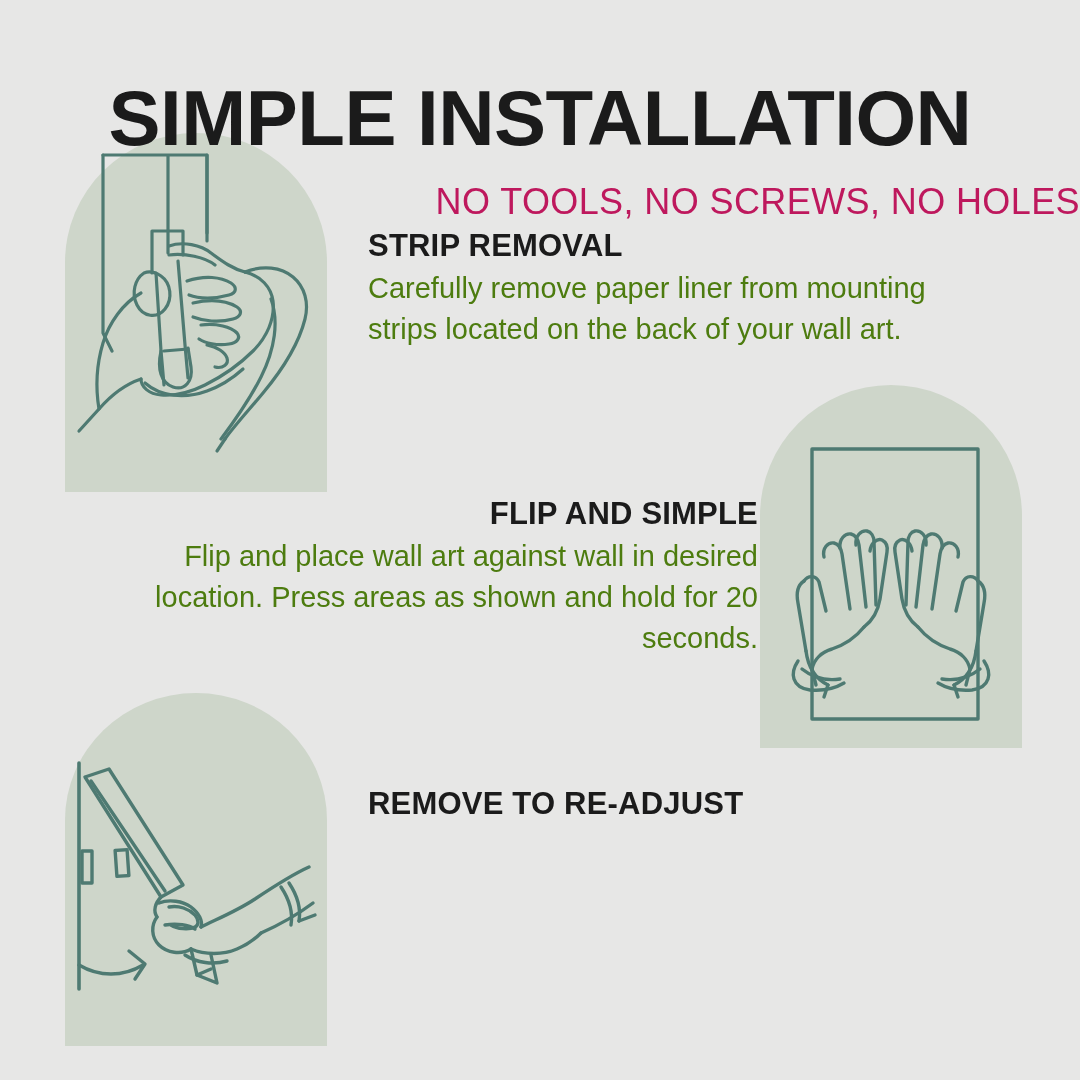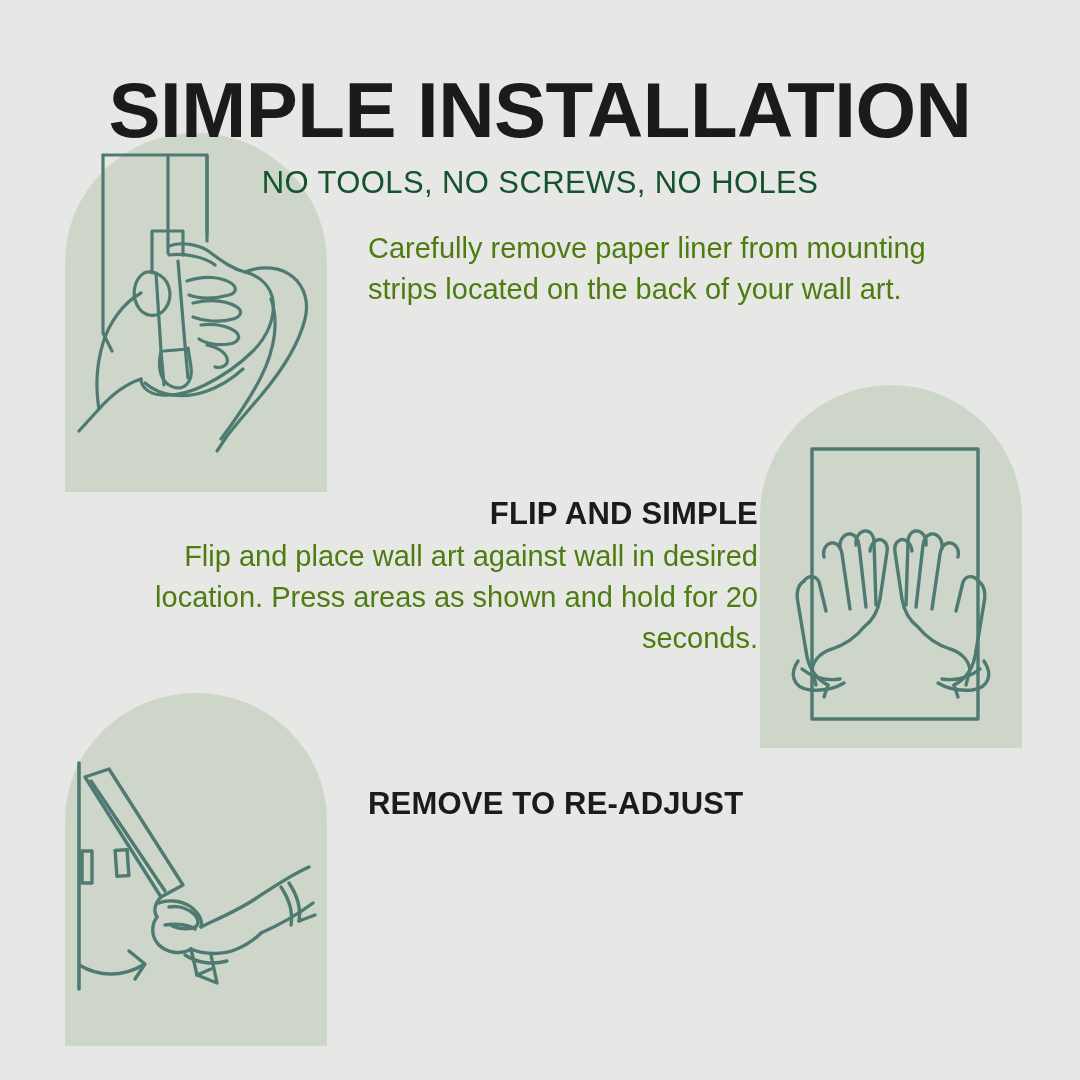--- a/index.html
+++ b/index.html
@@ -18,39 +18,40 @@
   
   .header {
     position: absolute;
     top: 0;
     left: 0;
     width: 1080px;
     text-align: center;
     z-index: 5;
   }
   .main-title {
-    margin: 8px;
+    margin: 16px;
     padding-top: 64px;
     font-size: 78px;
     line-height: 0.98;
     font-weight: 800;
     letter-spacing: -0.5px;
     color: #1b1b1b;
     font-family: "Liberation Sans", sans-serif;
     transform: scaleX(1.0);
   }
   .subtitle {
     margin: 0;
     padding-top: 10px;
-    font-size: 31px;
+    font-size: 36px;
     line-height: 1.1;
     font-weight: 400;
     letter-spacing: 0.4px;
-    color: #14532d;
+    color: #be185d;
     font-family: "Liberation Sans", sans-serif;
+    text-align: right;
   }
 
   
   .arch-panel {
     position: absolute;
     overflow: hidden;
   }
   .arch-panel .arch-bg {
     position: absolute;
     inset: 0;
@@ -138,20 +139,21 @@
 
       <path d="M76 246 C64 250 48 260 34 276 L14 298"></path>
       <path d="M76 160 C58 170 44 190 38 210 C32 230 30 252 34 276"></path>
 
       <path d="M80 250 C96 264 120 266 142 258 C156 253 168 245 178 236"></path>
     </g>
   </svg>
 </div>
 
 <div class="step-text" id="step-1">
+  <h2 class="step-heading">STRIP REMOVAL</h2>
   <p class="step-body">Carefully remove paper liner from mounting strips located on the back of your wall art.</p>
 </div>
 
 <div class="arch-panel" id="panel-2">
   <div class="arch-bg"></div>
   <svg viewBox="0 0 262 363" preserveAspectRatio="none">
     <g fill="none" stroke="#4e7a72" stroke-width="3.4" stroke-linecap="round" stroke-linejoin="round">
 
       <rect x="52" y="64" width="166" height="270"></rect>
 

